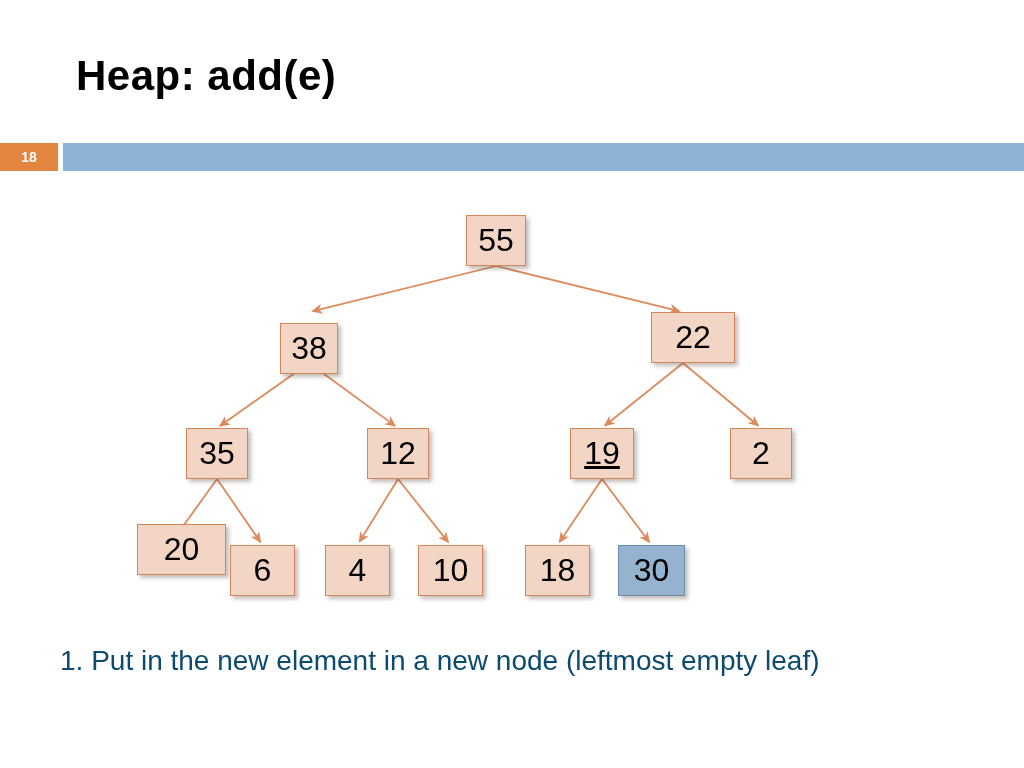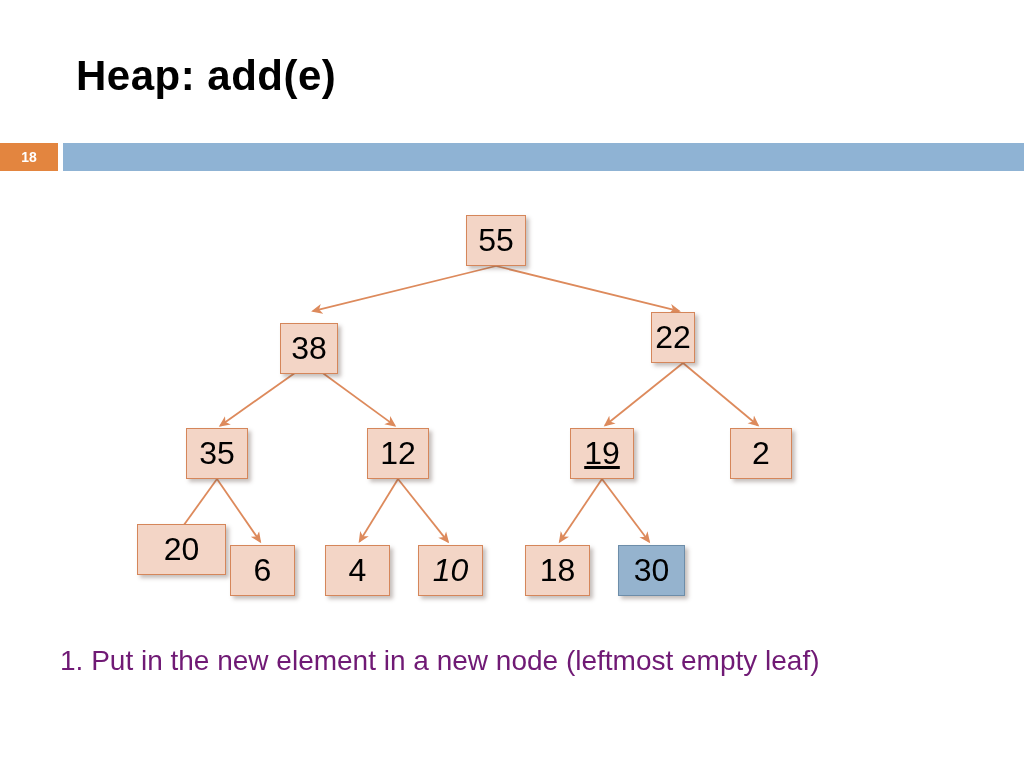--- a/index.html
+++ b/index.html
@@ -93,21 +93,21 @@
     border: 1.5px solid #6D8DA9;
   }
 
   
   #caption {
     position: absolute;
     left: 60px;
     top: 645px;
     font-family: "Liberation Sans", sans-serif;
     font-size: 28px;
-    color: #701a75;
+    color: #0c4a6e;
     white-space: nowrap;
   }
 </style>
 </head>
 <body>
 
 <div id="slide-title">Heap: add(e)</div>
 
 <div id="header-rule">
   <div id="slide-number-badge">18</div>
@@ -132,27 +132,27 @@
         <line x1="217" y1="299" x2="260.22965122425893" y2="361.7067468307931" stroke="#DD8A5C" stroke-width="1.8" marker-end="url(#arrowhead)"></line>
         <line x1="398" y1="299" x2="359.5920648794104" y2="361.59070908540536" stroke="#DD8A5C" stroke-width="1.8" marker-end="url(#arrowhead)"></line>
         <line x1="398" y1="299" x2="448.00990573671385" y2="361.8695957832974" stroke="#DD8A5C" stroke-width="1.8" marker-end="url(#arrowhead)"></line>
         <line x1="602" y1="299" x2="559.7361650231262" y2="361.6834406398578" stroke="#DD8A5C" stroke-width="1.8" marker-end="url(#arrowhead)"></line>
         <line x1="602" y1="299" x2="649.1" y2="361.8" stroke="#DD8A5C" stroke-width="1.8" marker-end="url(#arrowhead)"></line>
       </g>
   </svg>
   <div id="nodes-group">
       <div class="tree-node" style="left: 466px; top: 35px; width: 60px; height: 51px;">55</div>
       <div class="tree-node" style="left: 280px; top: 143px; width: 58px; height: 51px;">38</div>
-      <div class="tree-node" style="left: 651px; top: 132px; width: 44px; height: 51px;">22</div>
+      <div class="tree-node" style="left: 651px; top: 132px; width: 84px; height: 51px;">22</div>
       <div class="tree-node" style="left: 186px; top: 248px; width: 62px; height: 51px;">35</div>
       <div class="tree-node" style="left: 367px; top: 248px; width: 62px; height: 51px;">12</div>
       <div class="tree-node" style="left: 570px; top: 248px; width: 64px; height: 51px; text-decoration: underline;">19</div>
       <div class="tree-node" style="left: 730px; top: 248px; width: 62px; height: 51px;">2</div>
       <div class="tree-node" style="left: 137px; top: 344px; width: 89px; height: 51px;">20</div>
       <div class="tree-node" style="left: 230px; top: 365px; width: 65px; height: 51px;">6</div>
       <div class="tree-node" style="left: 325px; top: 365px; width: 65px; height: 51px;">4</div>
-      <div class="tree-node" style="left: 418px; top: 365px; width: 65px; height: 51px; font-style: italic;">10</div>
+      <div class="tree-node" style="left: 418px; top: 365px; width: 65px; height: 51px;">10</div>
       <div class="tree-node" style="left: 525px; top: 365px; width: 65px; height: 51px;">18</div>
       <div class="tree-node highlight" style="left: 618px; top: 365px; width: 67px; height: 51px;">30</div>
     </div>
 </div>
 
 <div id="caption">1. Put in the new element in a new node (leftmost empty leaf)</div>
 
 </body></html>

